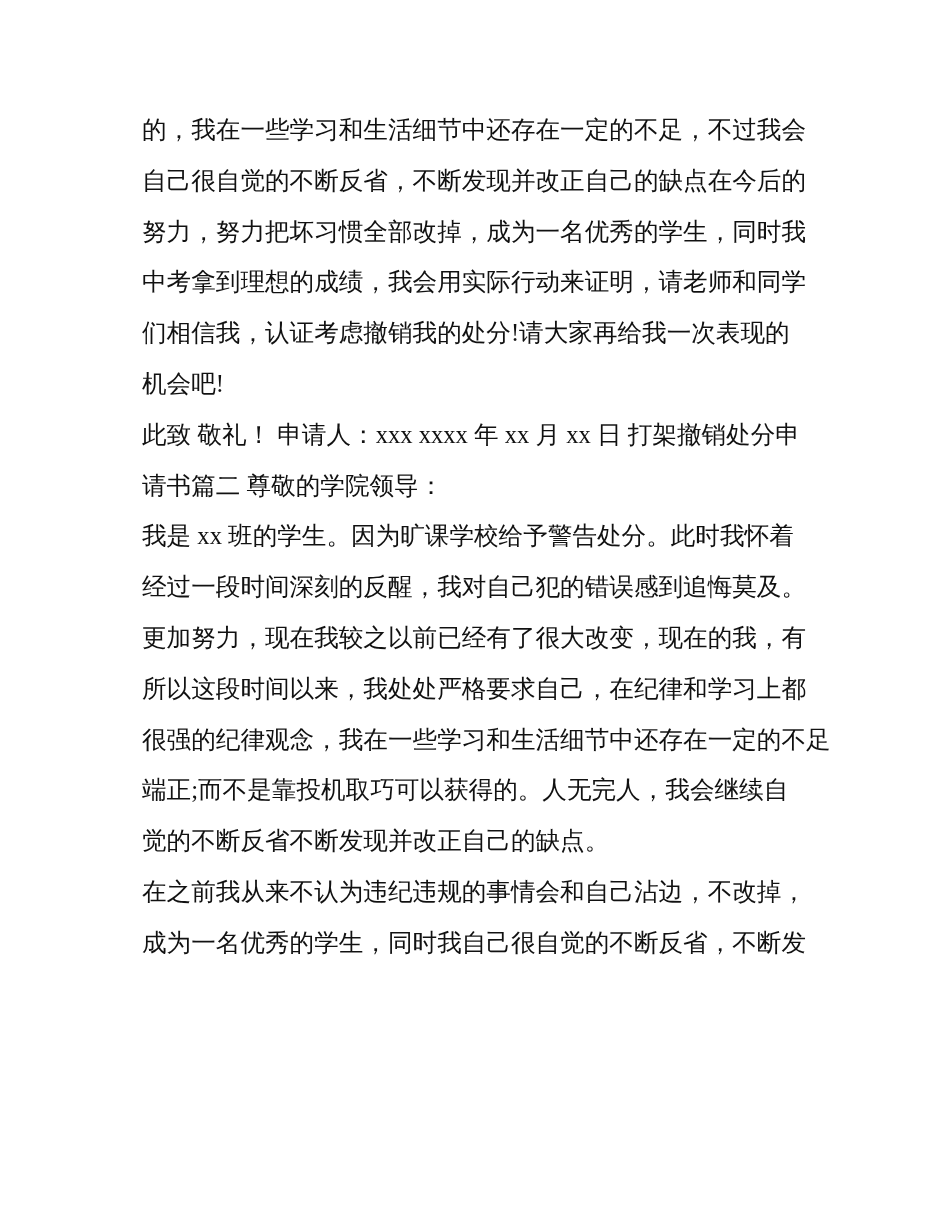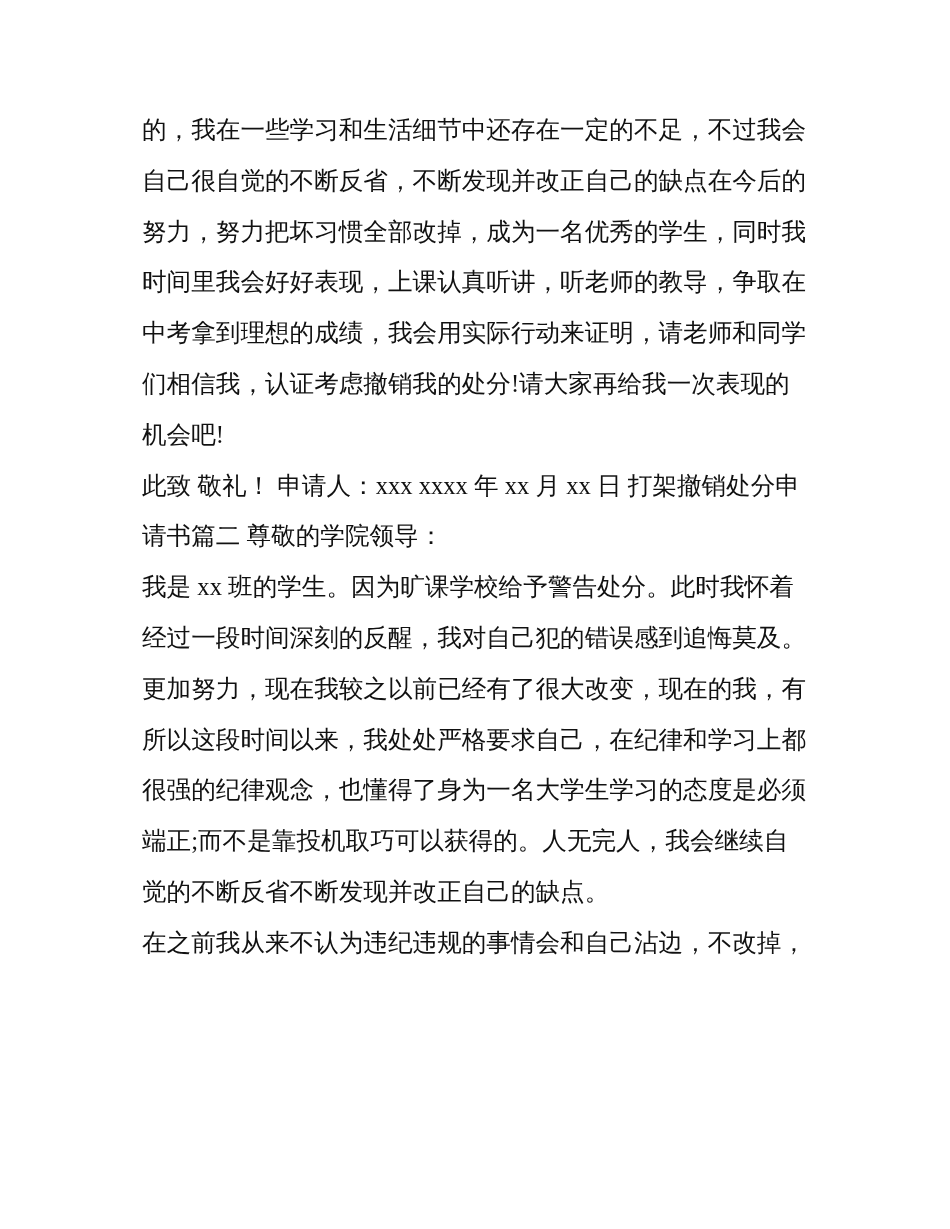--- a/index.html
+++ b/index.html
@@ -39,28 +39,28 @@
     }
   </style>
 </head>
 <body>
 
 <div class="page">
   <div class="text-block">
     <span class="line">的，我在一些学习和生活细节中还存在一定的不足，不过我会</span>
     <span class="line">自己很自觉的不断反省，不断发现并改正自己的缺点在今后的</span>
     <span class="line">努力，努力把坏习惯全部改掉，成为一名优秀的学生，同时我</span>
-    <span class="line">时间里我会好好表现，上课认真听讲，听老师的教导，争取在</span>
     <span class="line">中考拿到理想的成绩，我会用实际行动来证明，请老师和同学</span>
     <span class="line">们相信我，认证考虑撤销我的处分!请大家再给我一次表现的</span>
     <span class="line">机会吧!</span>
     <span class="line">此致 敬礼！ 申请人：xxx xxxx 年 xx 月 xx 日 打架撤销处分申</span>
     <span class="line">请书篇二 尊敬的学院领导：</span>
     <span class="line">我是 xx 班的学生。因为旷课学校给予警告处分。此时我怀着</span>
     <span class="line">经过一段时间深刻的反醒，我对自己犯的错误感到追悔莫及。</span>
     <span class="line">更加努力，现在我较之以前已经有了很大改变，现在的我，有</span>
     <span class="line">所以这段时间以来，我处处严格要求自己，在纪律和学习上都</span>
-    <span class="line">很强的纪律观念，也懂得了身为一名大学生学习的态度是必须</span>
+    <span class="line">很强的纪律观念，我在一些学习和生活细节中还存在一定的不足</span>
     <span class="line">端正;而不是靠投机取巧可以获得的。人无完人，我会继续自</span>
     <span class="line">觉的不断反省不断发现并改正自己的缺点。</span>
     <span class="line">在之前我从来不认为违纪违规的事情会和自己沾边，不改掉，</span>
+    <span class="line">成为一名优秀的学生，同时我自己很自觉的不断反省，不断发</span>
   </div>
 </div>
 
 </body></html>

